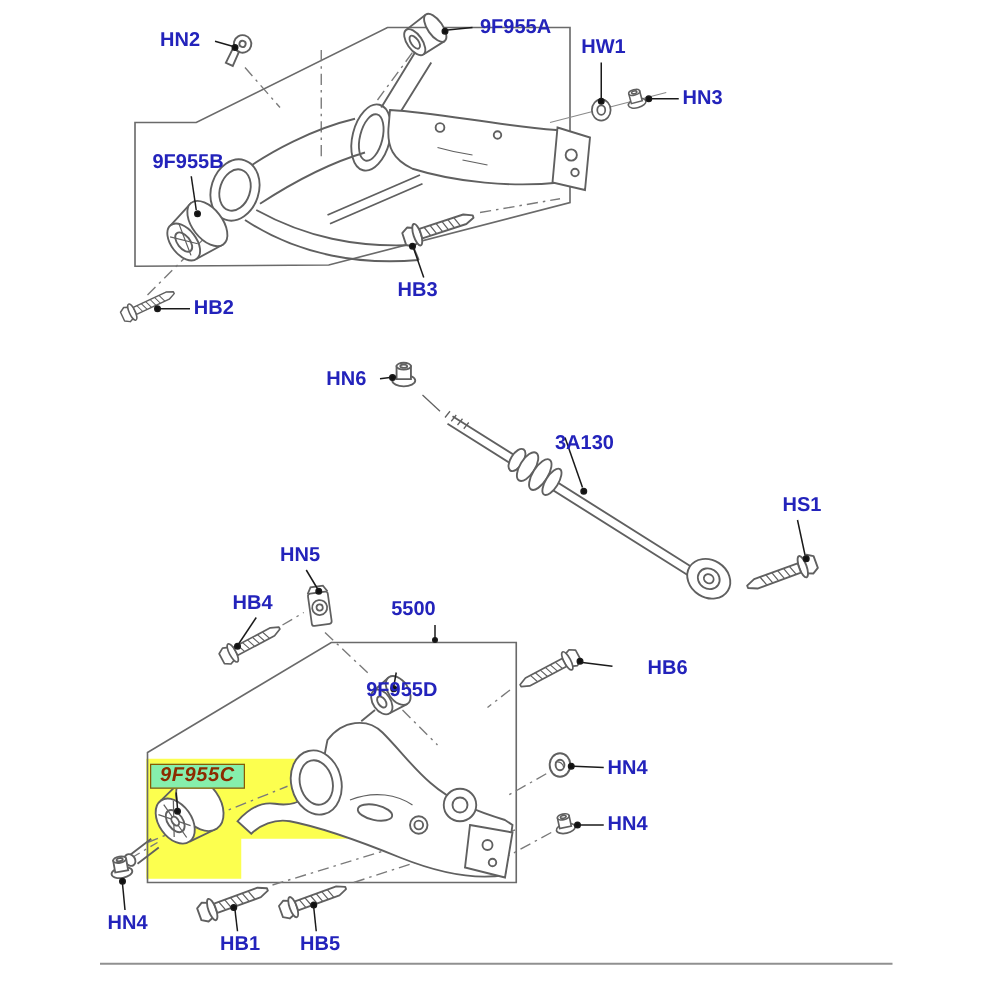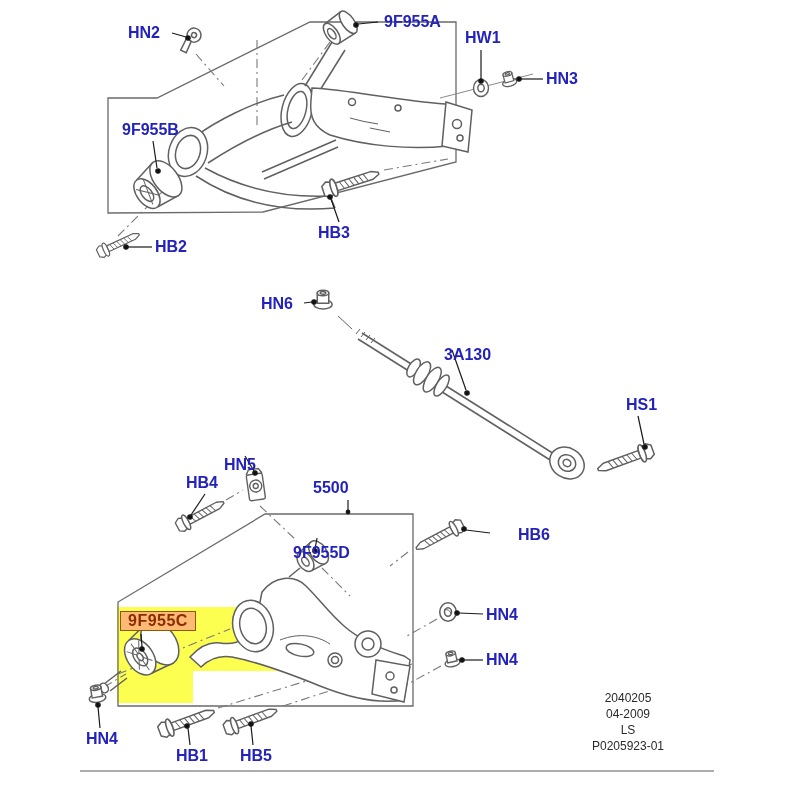--- a/index.html
+++ b/index.html
@@ -1,22 +1,22 @@
 <!DOCTYPE html>
 <html><head>
 <meta charset="utf-8">
 <style>
   html,body{margin:0;padding:0;background:#ffffff;}
   #stage{position:relative;width:800px;height:800px;background:#ffffff;overflow:hidden;
          font-family:"Liberation Sans","DejaVu Sans",sans-serif;padding-left:16px;}
   svg{position:absolute;left:0;top:0;}
   .plabel{position:absolute;font-weight:bold;font-size:16px;line-height:18px;
           color:#2323bb;white-space:nowrap;cursor:pointer;}
-  .plabel.hl{background:#fdba74;color:#8c2b00;border:1px solid #8c5a00;
-             padding:0px 7px;letter-spacing:0.5px;}
+  .plabel.hl{background:#86efac;color:#8c2b00;border:1px solid #8c5a00;
+             padding:0px 7px;letter-spacing:0.5px;font-style:italic;}
   #footer{position:absolute;left:570px;top:690px;width:116px;text-align:center;
           font-size:12px;line-height:16px;color:#2a2a2a;font-weight:normal;}
 </style>
 </head>
 <body>
 
 <div id="stage">
 
 <svg width="800" height="800" viewBox="0 0 800 800">
   <defs>
@@ -262,32 +262,26 @@
 <div class="plabel" style="left:128px;top:24px">HN2</div>
 <div class="plabel" style="left:384px;top:13px">9F955A</div>
 <div class="plabel" style="left:465px;top:29px">HW1</div>
 <div class="plabel" style="left:546px;top:70px">HN3</div>
 <div class="plabel" style="left:122px;top:121px">9F955B</div>
 <div class="plabel" style="left:155px;top:238px">HB2</div>
 <div class="plabel" style="left:318px;top:224px">HB3</div>
 <div class="plabel" style="left:261px;top:295px">HN6</div>
 <div class="plabel" style="left:444px;top:346px">3A130</div>
 <div class="plabel" style="left:626px;top:396px">HS1</div>
-<div class="plabel" style="left:224px;top:456px">HN5</div>
+<div class="plabel" style="left:224px;top:436px">HN5</div>
 <div class="plabel" style="left:186px;top:474px">HB4</div>
 <div class="plabel" style="left:313px;top:479px">5500</div>
 <div class="plabel" style="left:293px;top:544px">9F955D</div>
 <div class="plabel" style="left:518px;top:526px">HB6</div>
 <div class="plabel" style="left:486px;top:606px">HN4</div>
 <div class="plabel" style="left:486px;top:651px">HN4</div>
 <div class="plabel hl" style="left:120px;top:611px">9F955C</div>
 <div class="plabel" style="left:86px;top:730px">HN4</div>
 <div class="plabel" style="left:176px;top:747px">HB1</div>
 <div class="plabel" style="left:240px;top:747px">HB5</div>
 
-<div id="footer">
-  <div>2040205</div>
-  <div>04-2009</div>
-  <div>LS</div>
-  <div>P0205923-01</div>
+
 </div>
 
-</div>
-
 </body></html>

